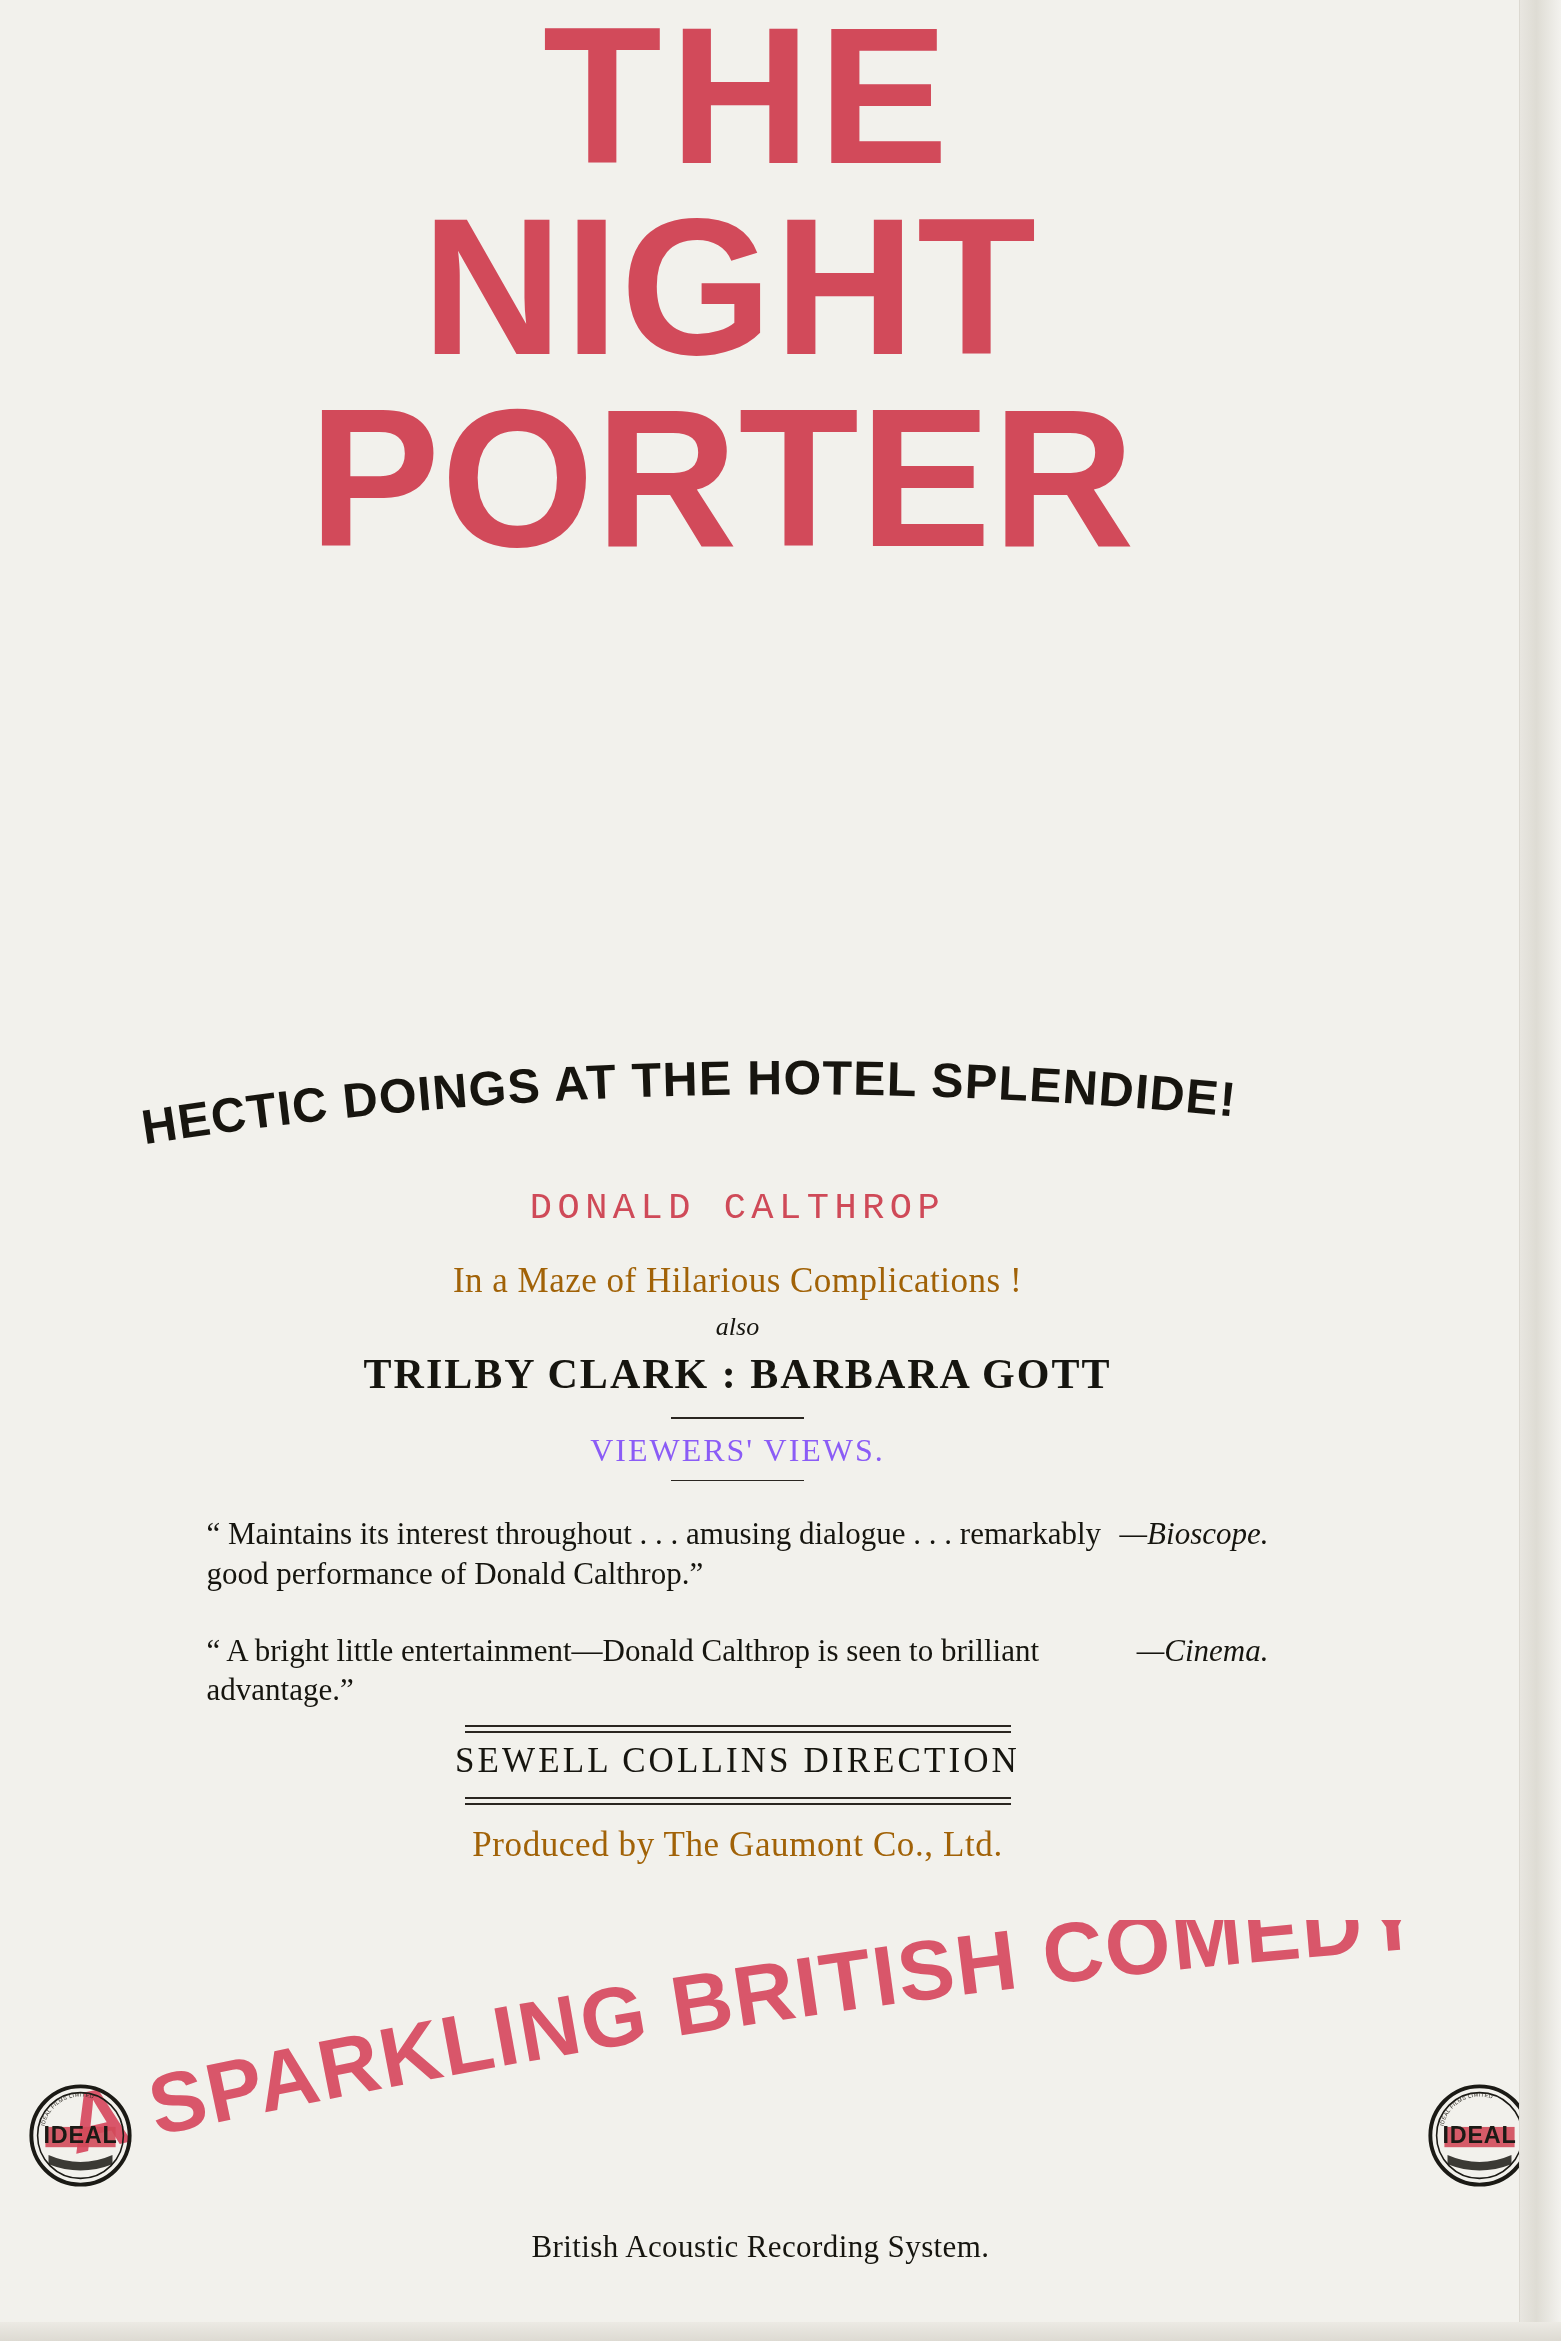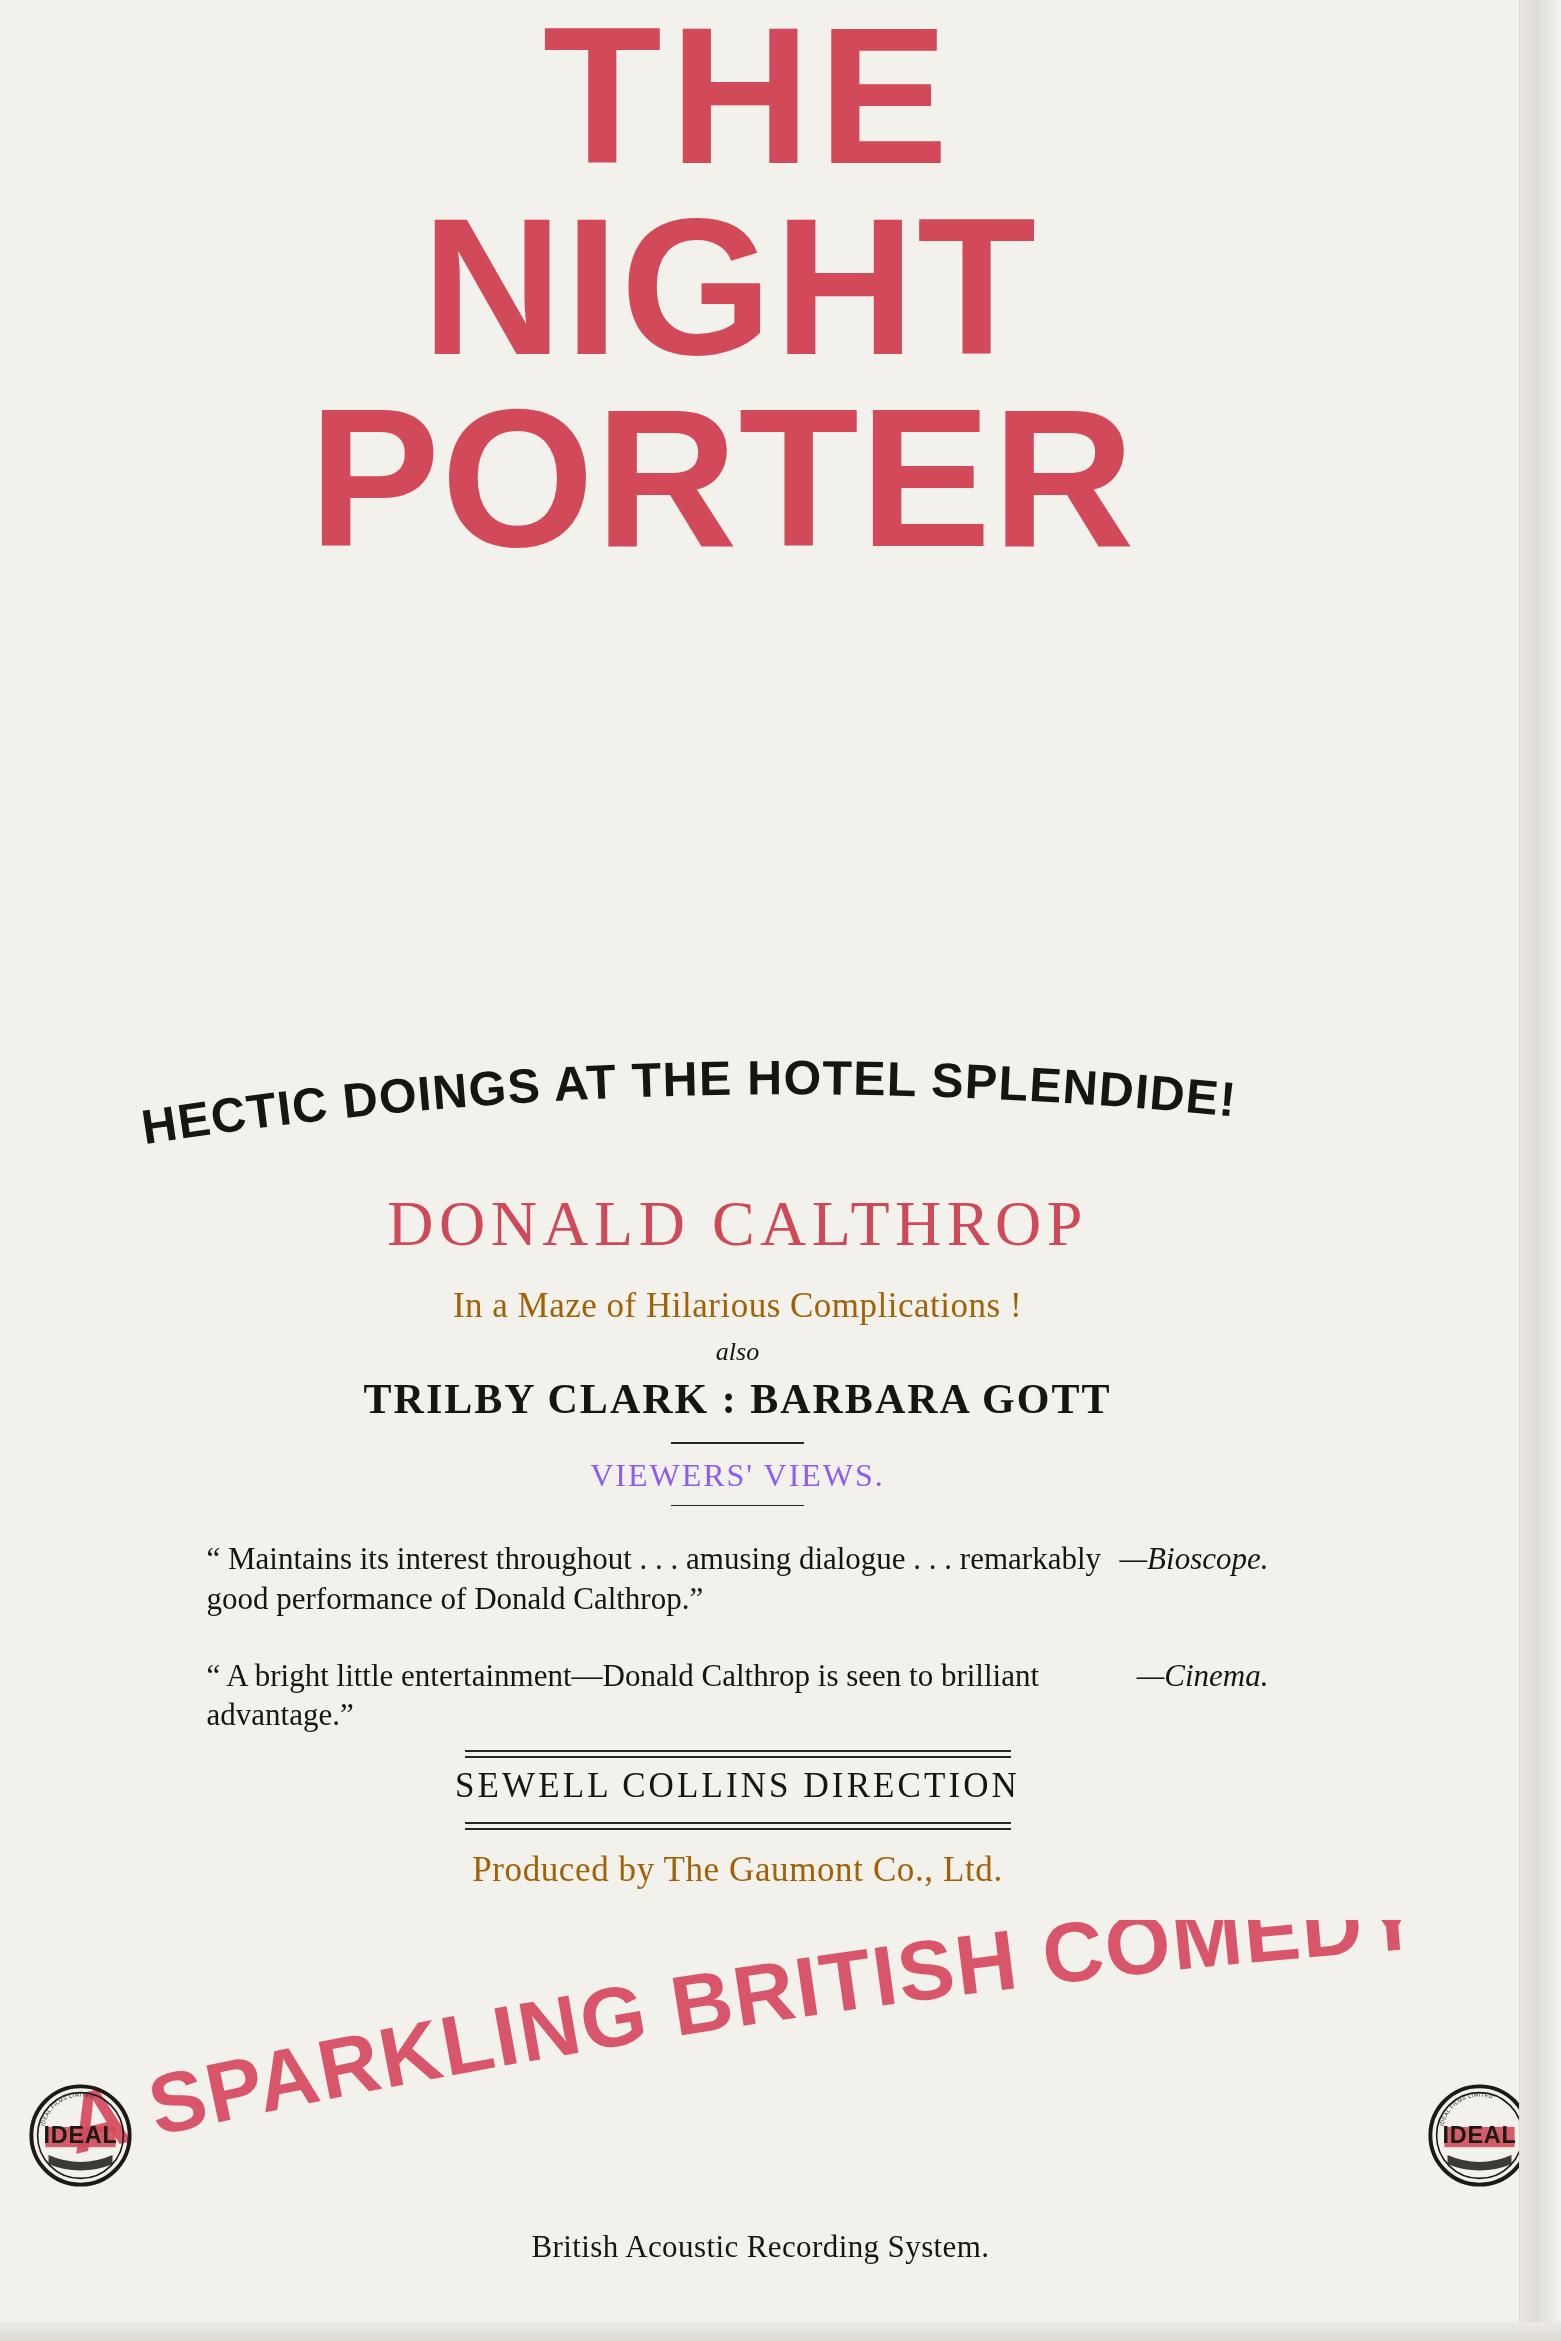--- a/index.html
+++ b/index.html
@@ -106,24 +106,24 @@
   
   .credits {
     position: absolute;
     left: 0;
     top: 1187px;
     width: 1475px;
     text-align: center;
   }
   .star-name {
     color: #cf4a58;
-    font-family: Liberation Serif, serif;
-    font-size: 64px;
+    font-family: Liberation Mono, monospace;
+    font-size: 37px;
     letter-spacing: 5.5px;
-    margin: 0 0 25px 0;
+    margin: 0 0 32px 0;
   }
   .maze {
     color: #a16207;
     font-size: 35px;
     letter-spacing: 0.5px;
     margin: 0 0 11px 0;
   }
   .also {
     color: #16150f;
     font-size: 26px;

